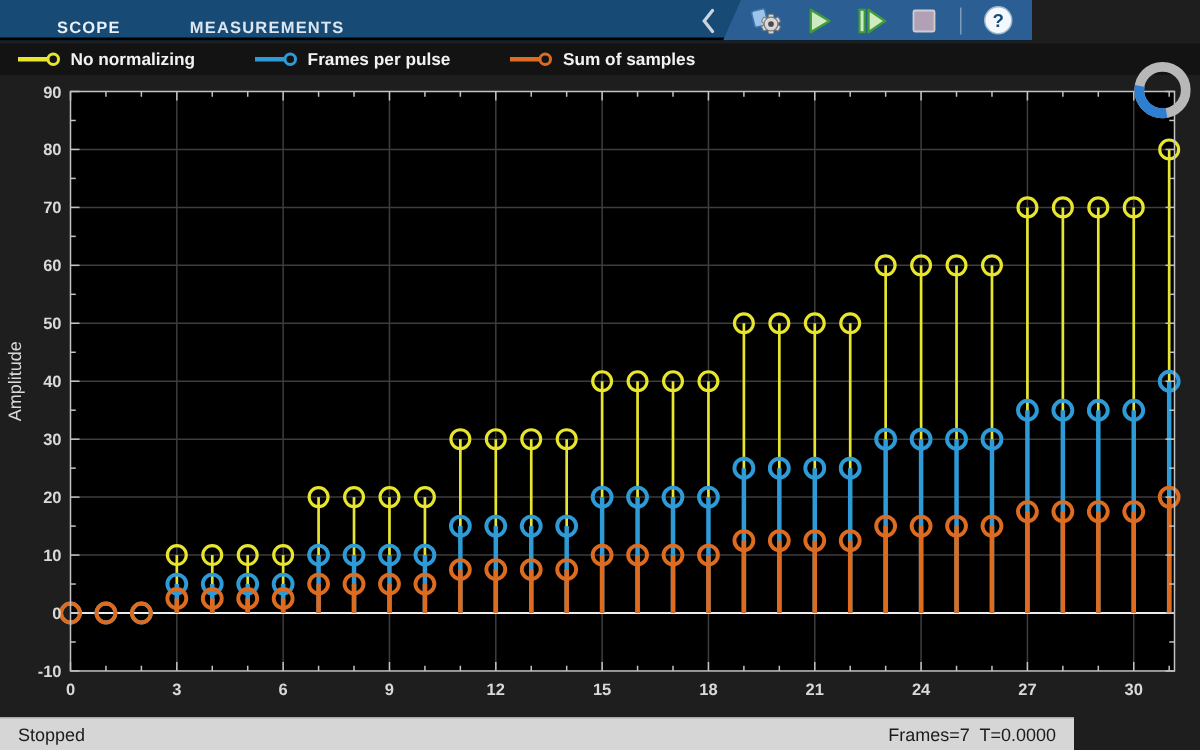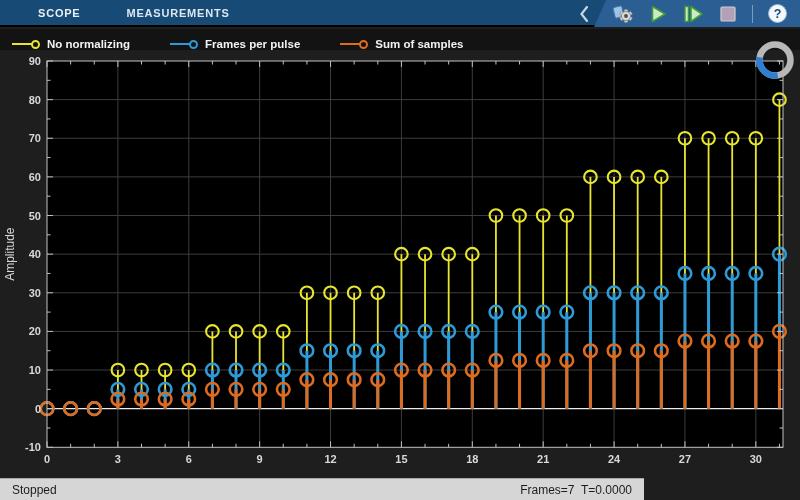--- a/index.html
+++ b/index.html
@@ -4,23 +4,23 @@
 <style>
   * { margin:0; padding:0; box-sizing:border-box; }
   html,body { width:800px; height:500px; }
   body {
     font-family:"Liberation Sans", sans-serif;
     background:#1e1e1e; width:800px; height:500px;
     position:relative; overflow:hidden;
   }
   
   .tabbar {
-    position:absolute; left:0; top:0; width:800px; height:27px;
+    position:absolute; left:0; top:0; width:688px; height:27px;
     background:#174a74; border-bottom:2px solid #000;
-    display:flex; align-items:center;
+    display:flex; align-items:flex-end;
   }
   .tab {
     color:#e9f0f7; font-size:11px; letter-spacing:0.8px; font-weight:bold;
     cursor:default; padding:0 4px;
   }
   .tab.scope { margin-left:34px; }
   .tab.meas  { margin-left:38px; color:#dbe6f1; }
   .toolgroup-wrap {
     position:absolute; right:0; top:0; height:27px;
     display:flex; align-items:center;
@@ -30,36 +30,36 @@
     height:27px; background:#2b5f93;
     clip-path:polygon(12px 0, 100% 0, 100% 100%, 0 100%);
     display:flex; align-items:center; gap:13px;
     padding:0 12px 0 18px;
   }
   .toolbtn { width:22px; height:22px; display:flex; align-items:center; justify-content:center; }
   .tool-sep { width:1px; height:18px; background:#7d9cbd; }
   
   .legendbar {
     position:absolute; left:0; top:29px; width:800px; height:21px;
-    background:#131313; display:flex; align-items:flex-end; gap:40px;
+    background:#131313; display:flex; align-items:center; gap:40px;
     padding-left:12px;
   }
   .legend-item { display:flex; align-items:center; }
   .legend-line { width:26px; height:2.5px; }
   .legend-circle {
     width:9px; height:9px; border-radius:50%; border:2.5px solid #fff;
     background:#131313; margin-left:-7px; margin-right:7px;
   }
   .legend-label { color:#f2f2f2; font-size:11.5px; font-weight:bold; }
   
   .plotregion { position:absolute; left:0; top:50px; width:800px; height:428px; background:#1e1e1e; }
   .ring-overlay { position:absolute; left:753px; top:-12px; width:44px; height:44px; }
   
   .statusbar {
-    position:absolute; left:0; top:478px; width:644px; height:22px;
+    position:absolute; left:0; top:478px; width:716px; height:22px;
     background:#d6d6d6; border-top:1px solid #a9a9a9;
     display:flex; align-items:center; justify-content:space-between;
     padding:0 12px; font-size:12px; color:#1c1c1c;
   }
   .statusbar span { white-space:pre; }
 </style>
 </head>
 <body>
 
 <div class="tabbar">

